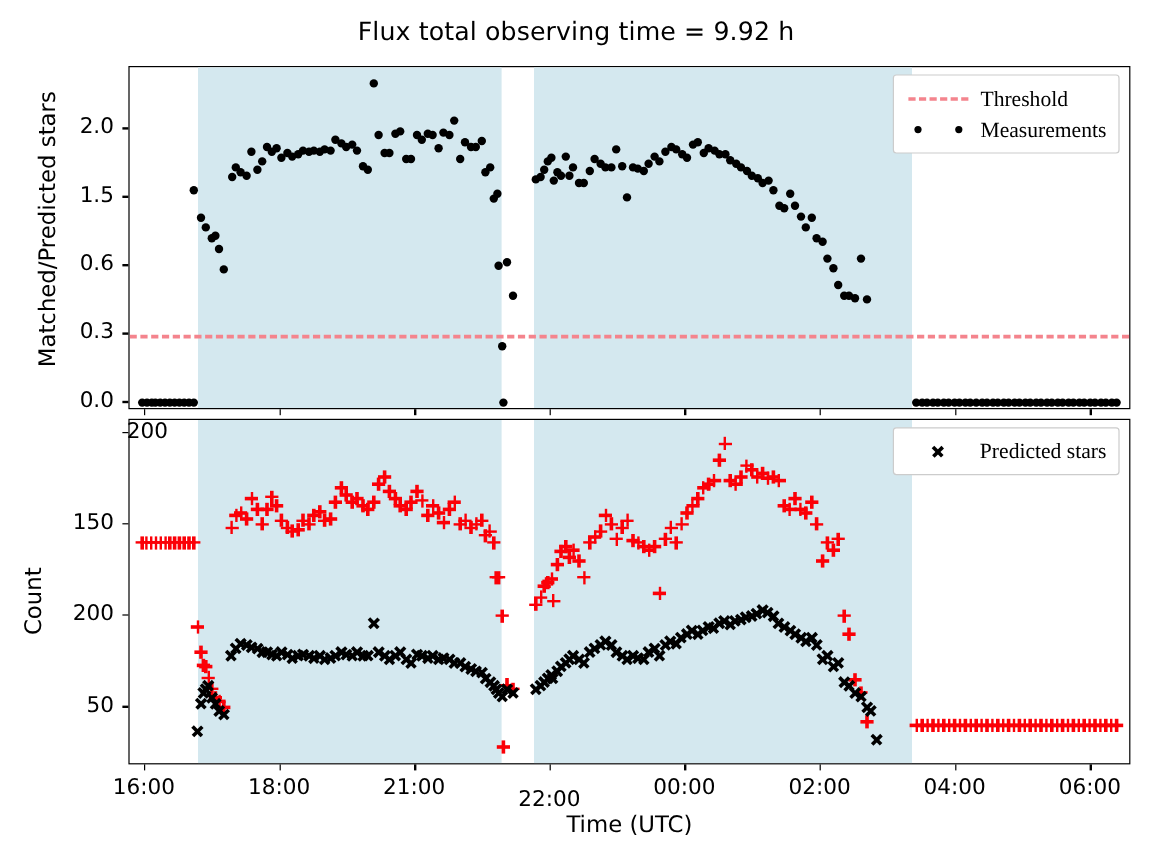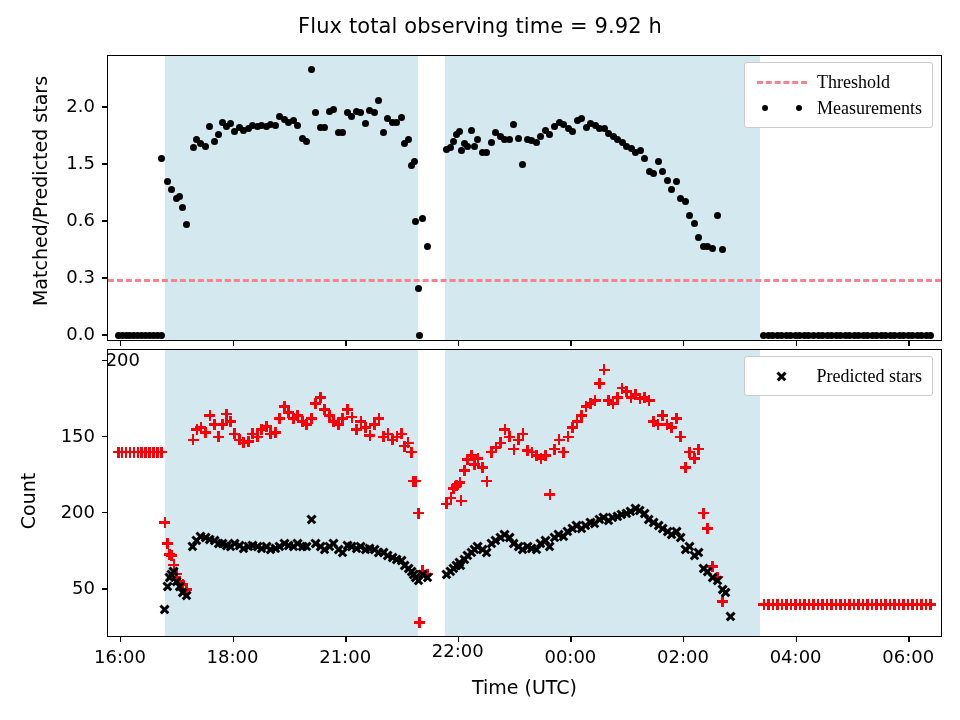--- a/index.html
+++ b/index.html
@@ -1568,21 +1568,21 @@
       <div class="xtick-mark" style="left: 119.95px; top: 637px;"></div>
       <div class="xtick-label" style="left: 69.9501px; width: 100px; top: 646px;">16:00</div>
       <div class="xtick-mark" style="left: 232.56px; top: 341px;"></div>
       <div class="xtick-mark" style="left: 232.56px; top: 637px;"></div>
       <div class="xtick-label" style="left: 182.56px; width: 100px; top: 646px;">18:00</div>
       <div class="xtick-mark" style="left: 345.169px; top: 341px;"></div>
       <div class="xtick-mark" style="left: 345.169px; top: 637px;"></div>
       <div class="xtick-label" style="left: 295.169px; width: 100px; top: 646px;">21:00</div>
       <div class="xtick-mark" style="left: 457.779px; top: 341px;"></div>
       <div class="xtick-mark" style="left: 457.779px; top: 637px;"></div>
-      <div class="xtick-label" style="left: 407.779px; width: 100px; top: 640px;">22:00</div>
+      <div class="xtick-label" style="left: 407.779px; width: 100px; top: 656px;">22:00</div>
       <div class="xtick-mark" style="left: 570.388px; top: 341px;"></div>
       <div class="xtick-mark" style="left: 570.388px; top: 637px;"></div>
       <div class="xtick-label" style="left: 520.388px; width: 100px; top: 646px;">00:00</div>
       <div class="xtick-mark" style="left: 682.998px; top: 341px;"></div>
       <div class="xtick-mark" style="left: 682.998px; top: 637px;"></div>
       <div class="xtick-label" style="left: 632.998px; width: 100px; top: 646px;">02:00</div>
       <div class="xtick-mark" style="left: 795.608px; top: 341px;"></div>
       <div class="xtick-mark" style="left: 795.608px; top: 637px;"></div>
       <div class="xtick-label" style="left: 745.608px; width: 100px; top: 646px;">04:00</div>
       <div class="xtick-mark" style="left: 908.217px; top: 341px;"></div>

